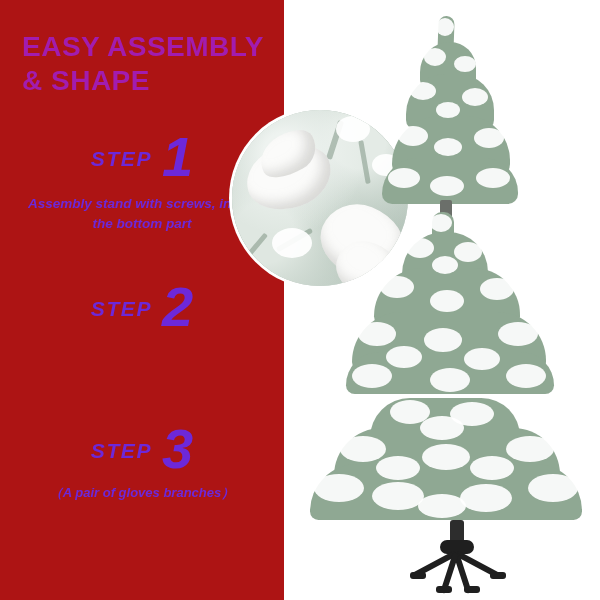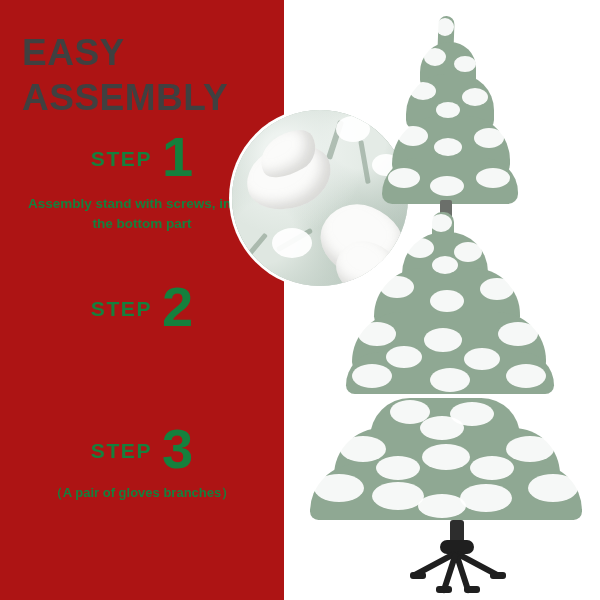--- a/index.html
+++ b/index.html
@@ -27,35 +27,36 @@
     top: 0;
     width: 284px;
     height: 600px;
     background: #ad1414;
   }
   .headline {
     position: absolute;
     left: 22px;
     top: 30px;
     width: 250px;
-    color: #404040;
-    font-weight: bold;
-    font-size: 37px;
+    color: #a21caf;
+    font-weight: bold;
+    font-size: 28px;
     line-height: 1.22;
     letter-spacing: 0.5px;
   }
   .headline .l2 {
     display: block;
   }
   
   .step {
     position: absolute;
     left: 0;
     width: 284px;
-    color: #15803d;
+    color: #6d28d9;
+    font-style: italic;
   }
   .step-1 { top: 128px; }
   .step-2 { top: 278px; }
   .step-3 { top: 420px; }
 
   .step-head {
     display: flex;
     align-items: center;
     justify-content: center;
     gap: 10px;
@@ -245,20 +246,21 @@
 </style>
 </head>
 <body>
 
 <div class="poster">
 
   <div class="red-panel"></div>
 
   <div class="headline">
     <span>EASY ASSEMBLY</span>
+    <span class="l2">&amp; SHAPE</span>
   </div>
 
   <div class="step step-1">
     <div class="step-head">
       <span class="step-word">STEP</span>
       <span class="step-num">1</span>
     </div>
     <div class="step-desc">Assembly stand with screws, insert the bottom part</div>
   </div>
 

